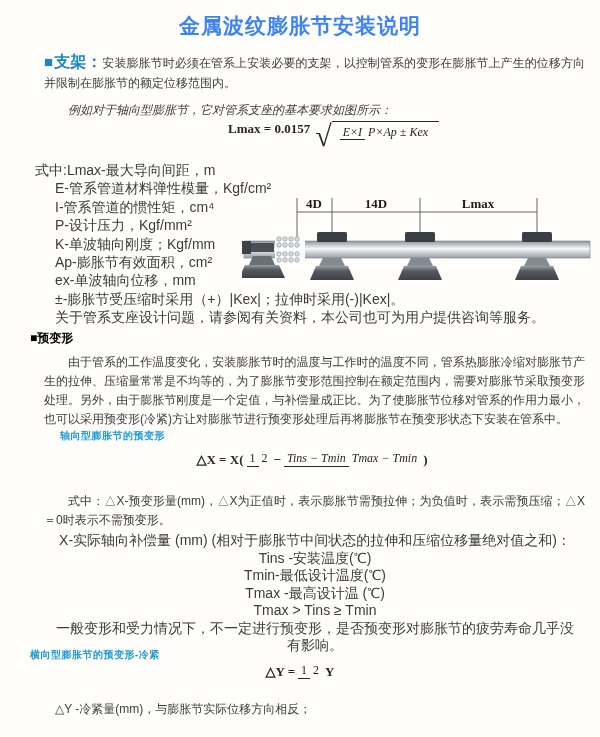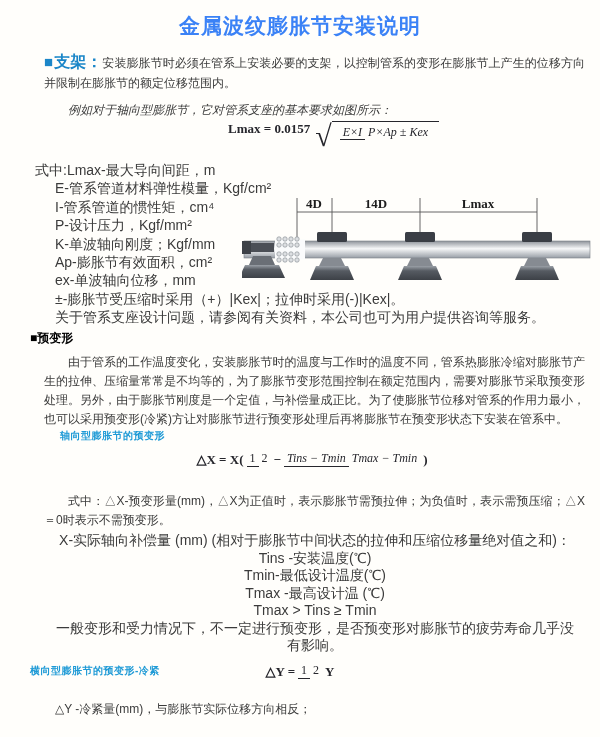--- a/index.html
+++ b/index.html
@@ -24,21 +24,21 @@
   #support-example { top:100px; text-indent:2em; text-align:left;font-style:italic; }
 
   .sec-heading {
     position:absolute; left:30px; font-size:12px; font-weight:bold; color:#000000;
   }
   #preform-heading { top:330px; }
   .sub-heading {
     position:absolute; font-size:10px; font-weight:bold; color:#1e9ad6; letter-spacing:0.5px;
   }
   #axial-heading { left:60px; top:429px; }
-  #lateral-heading { left:30px; top:664px;text-align:right; }
+  #lateral-heading { left:30px; top:648px;text-align:right; }
 
   #preform-para { top:353px; line-height:19px; text-indent:2em; }
   #axial-explain { top:492px; line-height:19px; text-indent:2em; }
 
   .deflist {
     position:absolute; font-size:14px; color:#3b3b3b;
   }
   #support-deflist { left:35px; top:161px; width:330px; }
   #support-deflist .item { line-height:18.4px; white-space:nowrap; }
   #support-deflist .item.ind { padding-left:20px; }

